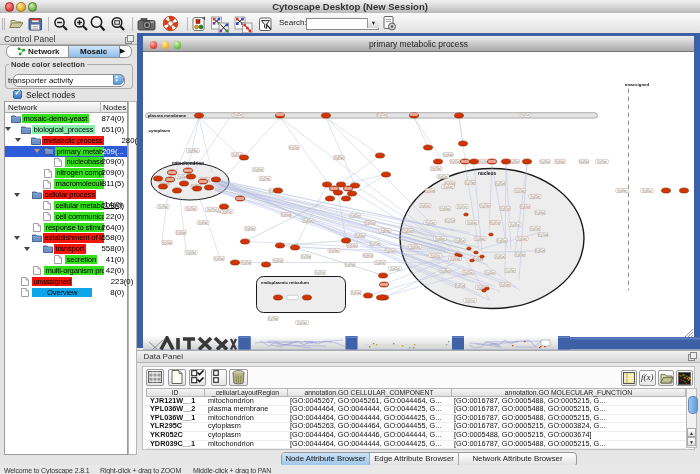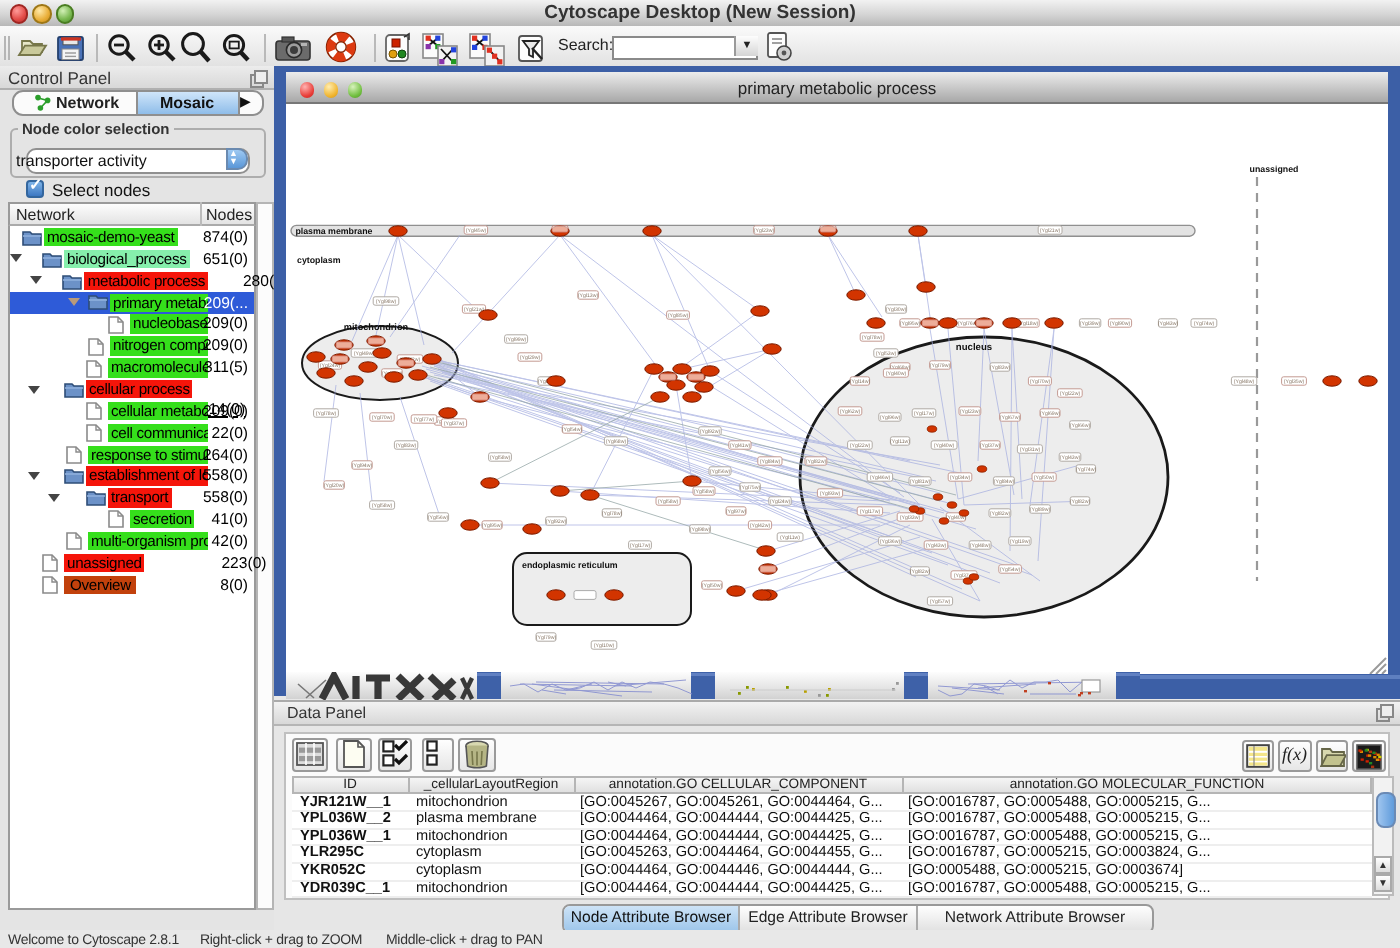--- a/index.html
+++ b/index.html
@@ -292,21 +292,21 @@
 <svg class="abs" style="left:21px;top:277.15px;" width="8" height="9" viewBox="0 0 8 9">
       <path d="M0.5 0.5 L5 0.5 L7.5 3 L7.5 8.5 L0.5 8.5 Z" fill="#fff" stroke="#8a8a8a" stroke-width="0.8"></path>
       <path d="M5 0.5 L5 3 L7.5 3" fill="none" stroke="#8a8a8a" stroke-width="0.7"></path>
     </svg>
 <div class="abs" style="left:32px;top:276.8px;font-size:7.6px;letter-spacing:-0.15px;color:#000;background:#f5150a;padding:0 1.5px;line-height:9.4px;">unassigned</div>
 <div class="abs" style="left:110px;top:276.8px;width:24px;text-align:center;font-size:7.8px;line-height:9.4px;color:#000;">223(0)</div>
 <svg class="abs" style="left:21px;top:288.0px;" width="8" height="9" viewBox="0 0 8 9">
       <path d="M0.5 0.5 L5 0.5 L7.5 3 L7.5 8.5 L0.5 8.5 Z" fill="#fff" stroke="#8a8a8a" stroke-width="0.8"></path>
       <path d="M5 0.5 L5 3 L7.5 3" fill="none" stroke="#8a8a8a" stroke-width="0.7"></path>
     </svg>
-<div class="abs" style="left:32px;top:287.6px;font-size:7.6px;letter-spacing:-0.15px;color:#000;background:#c2410c;padding:0 3px;line-height:9.4px;">Overview</div>
+<div class="abs" style="left:32px;top:287.6px;font-size:7.6px;letter-spacing:-0.15px;color:#000;background:#0ea5e9;padding:0 15px;line-height:9.4px;">Overview</div>
 <div class="abs" style="left:100px;top:287.6px;width:24px;text-align:right;font-size:7.8px;line-height:9.4px;color:#000;">8(0)</div>
   </div>
 
 <div class="abs" style="left:137px;top:33px;width:6px;height:315px;background:#3c5fa6;"></div>
 <div class="abs" style="left:694px;top:33px;width:6px;height:315px;background:#3c5fa6;"></div>
 <div class="abs" style="left:137px;top:33px;width:563px;height:2.5px;background:#3c5fa6;"></div>
 
 <div class="abs" style="left:143px;top:35.5px;width:551px;height:15.5px;
   background:linear-gradient(#ececec,#b9b9b9 75%,#a8a8a8);border-bottom:1px solid #777;"></div>
 <div class="abs" style="left:149.5px;top:41px;width:7.5px;height:7.5px;border-radius:50%;

